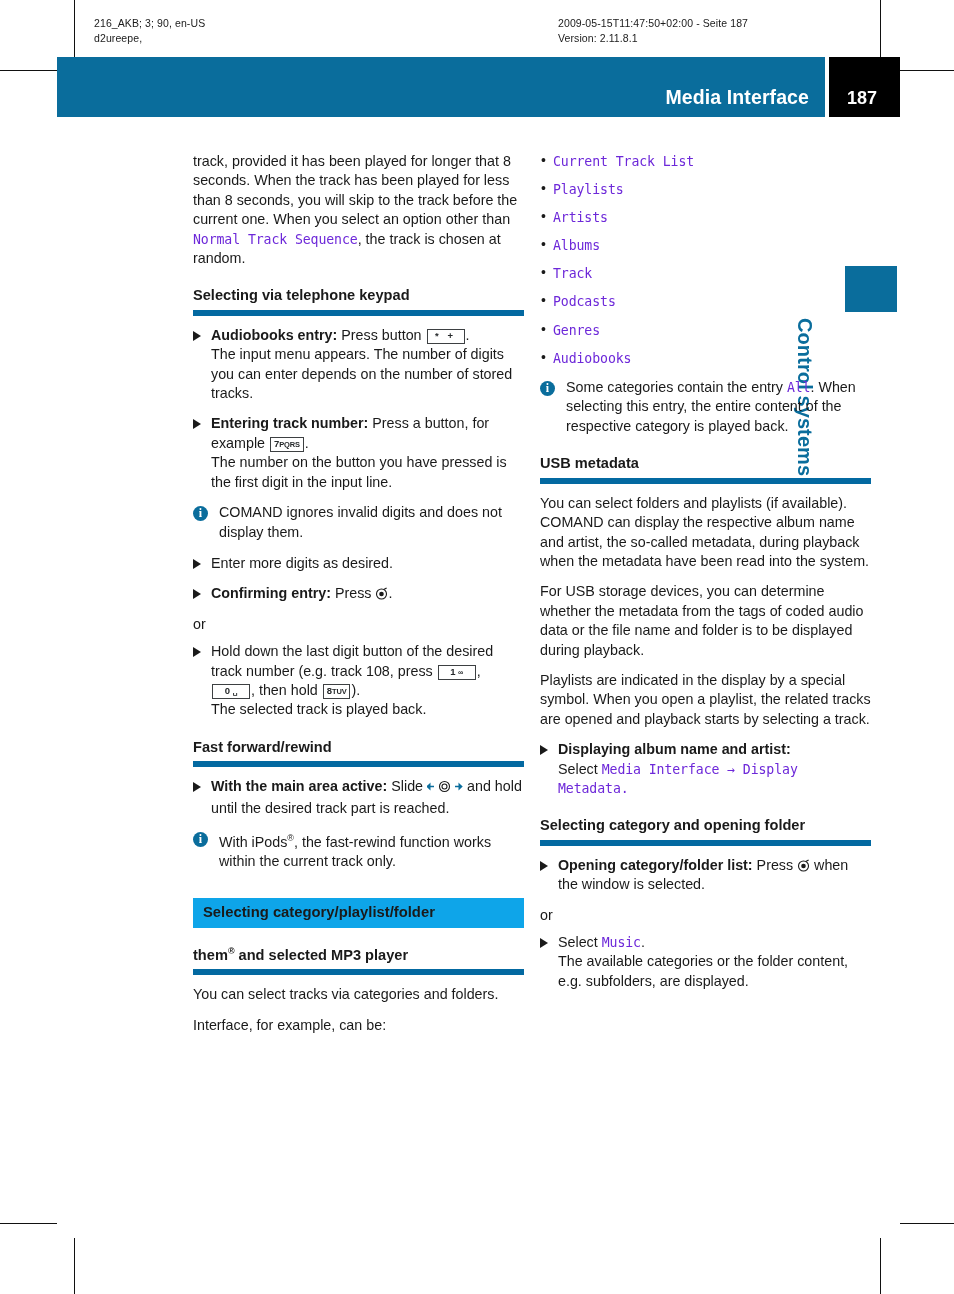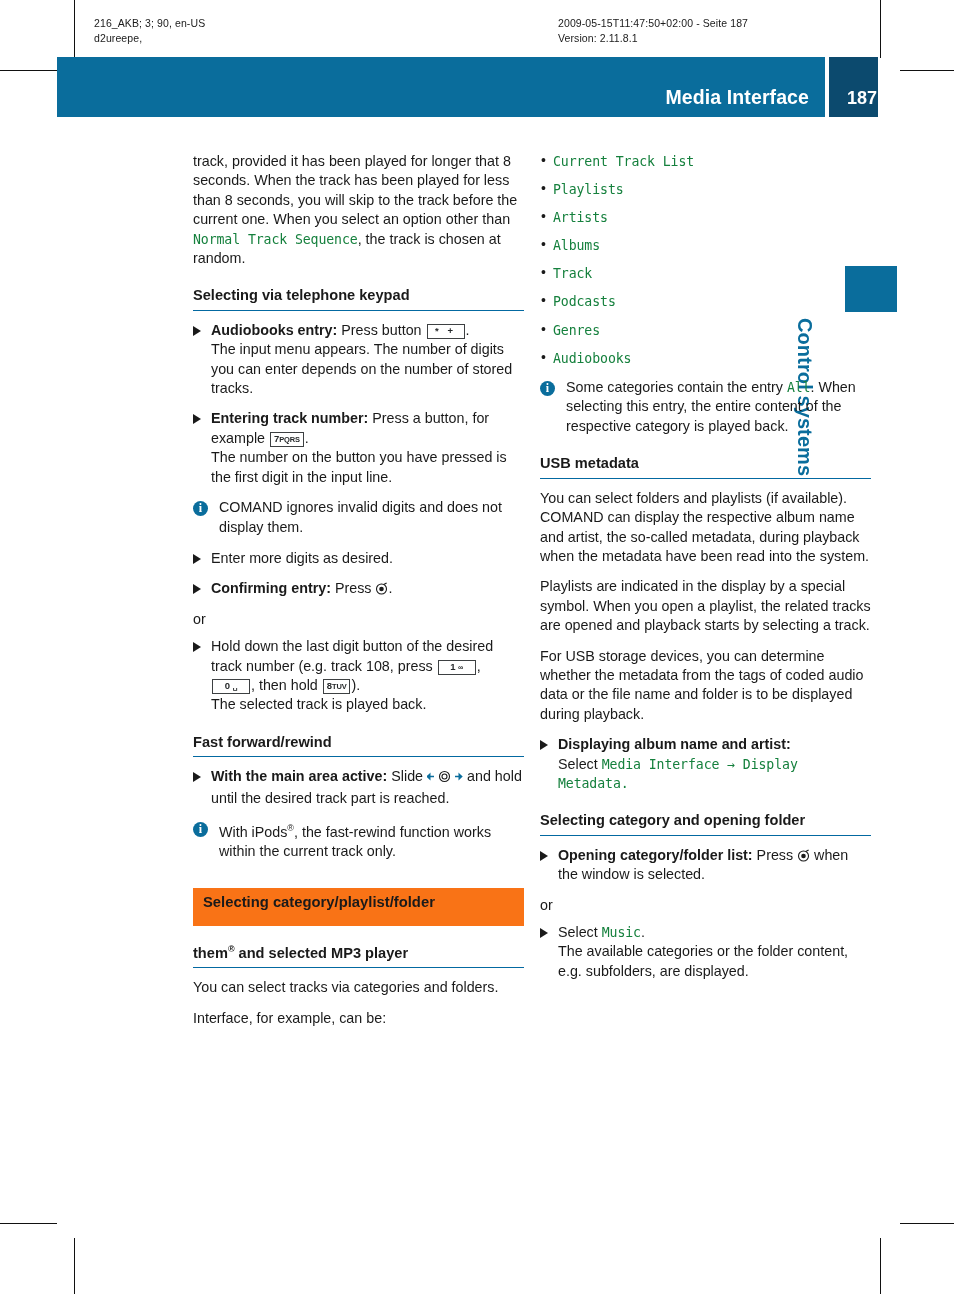--- a/index.html
+++ b/index.html
@@ -42,23 +42,23 @@
     left: 57px;
     top: 57px;
     width: 768px;
     height: 60px;
     background: #0a6d9c;
   }
   .title-band-page {
     position: absolute;
     left: 829px;
     top: 57px;
-    width: 49px;
+    width: 71px;
     height: 60px;
-    background: #0c4a6e;
+    background: #000000;
   }
   .title-text {
     position: absolute;
     right: 16px;
     bottom: 8px;
     color: #ffffff;
     font-size: 19.5px;
     font-weight: bold;
     letter-spacing: 0.1px;
   }
@@ -106,40 +106,40 @@
   }
   .col-left  { left: 148px; }
   .col-right { left: 495px; }
 
   p { margin: 0 0 11px 0; }
 
   
   .mono {
     font-family: "DejaVu Sans Mono", "Liberation Mono", monospace;
     font-size: 13.2px;
-    color: #15803d;
+    color: #6d28d9;
     letter-spacing: -0.1px;
   }
 
   
   h3.sub {
     font-size: 14.6px;
     font-weight: bold;
     margin: 18px 0 0 0;
     padding: 0 0 4px 0;
-    border-bottom: 1px solid #0369a1;
+    border-bottom: 6px solid #0369a1;
   }
   h3.sub.first { margin-top: 6px; }
   h3.sub + * { margin-top: 10px; }
 
   .section-bar {
-    background: #f97316;
+    background: #0ea5e9;
     font-size: 14.8px;
     font-weight: bold;
-    padding: 5px 0 14px 10px;
+    padding: 5px 0 6px 10px;
     margin: 26px 0 14px 0;
   }
 
   
   .act {
     position: relative;
     padding-left: 18px;
     margin: 0 0 11px 0;
   }
   .act .tri {
@@ -344,22 +344,22 @@
   </ul>
 
   <div class="note" style="margin-top:10px;">
     <span class="info-icon">i</span>
     <span>Some categories contain the entry </span><span class="mono">All</span><span>. When selecting this entry, the entire content of the respective category is played back.</span>
   </div>
 
   <h3 class="sub">USB metadata</h3>
 
   <p>You can select folders and playlists (if available). COMAND can display the respective album name and artist, the so-called metadata, during playback when the metadata have been read into the system.</p>
+  <p>For USB storage devices, you can determine whether the metadata from the tags of coded audio data or the file name and folder is to be displayed during playback.</p>
   <p>Playlists are indicated in the display by a special symbol. When you open a playlist, the related tracks are opened and playback starts by selecting a track.</p>
-  <p>For USB storage devices, you can determine whether the metadata from the tags of coded audio data or the file name and folder is to be displayed during playback.</p>
 
   <div class="act">
     <span class="tri"></span>
     <b>Displaying album name and artist:</b><br>
     <span>Select </span><span class="mono">Media Interface</span><span class="mono">&nbsp;</span><span class="mono">→</span><span class="mono">&nbsp;</span><span class="mono">Display Metadata</span><span class="mono">.</span>
   </div>
 
   <h3 class="sub">Selecting category and opening folder</h3>
 
   <div class="act" style="margin-top:10px;">

